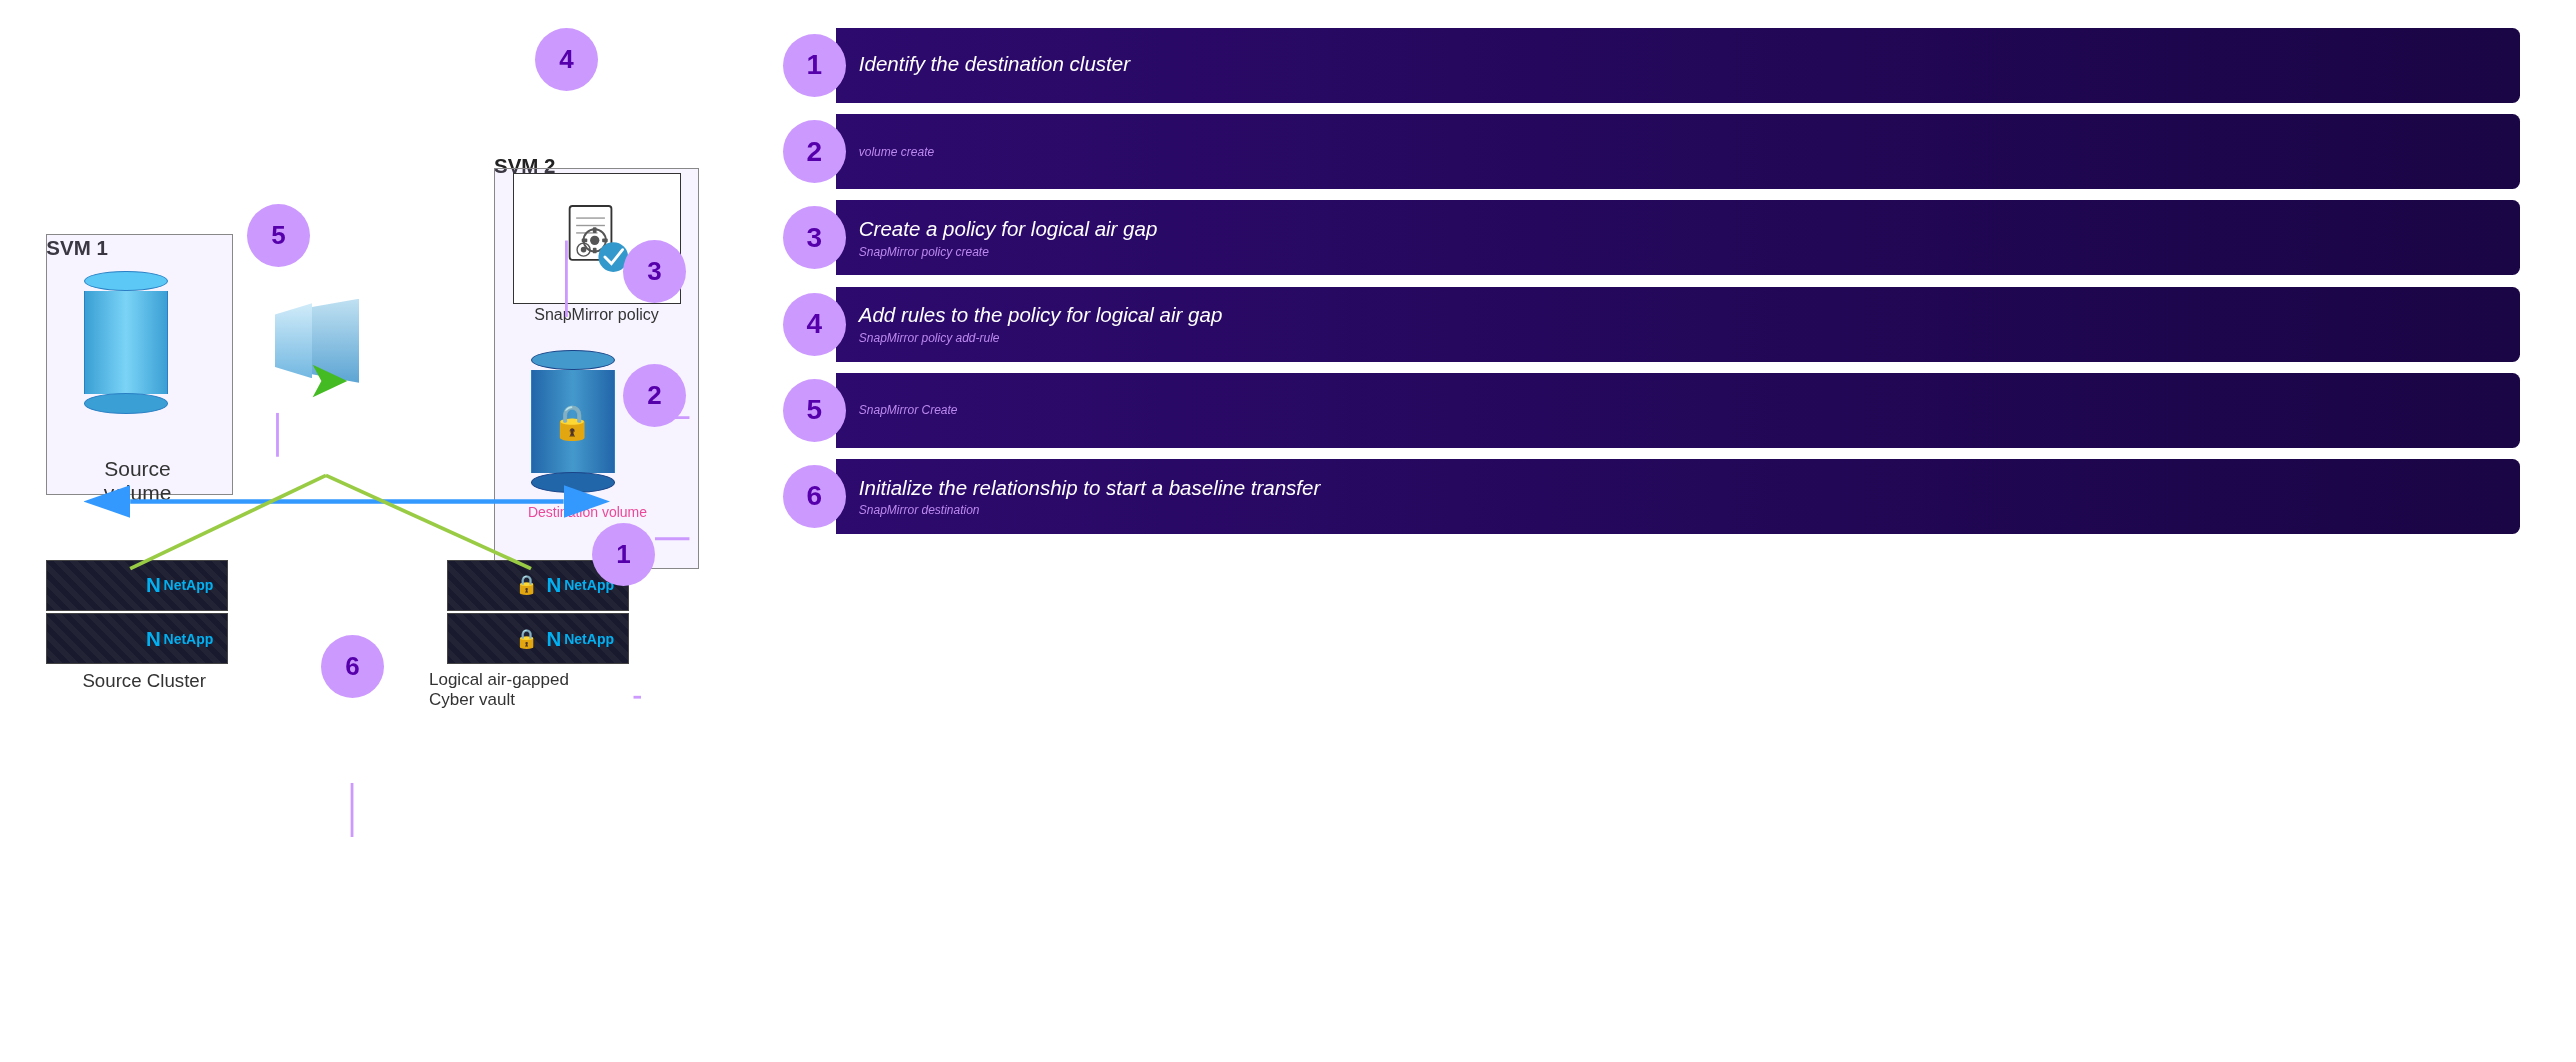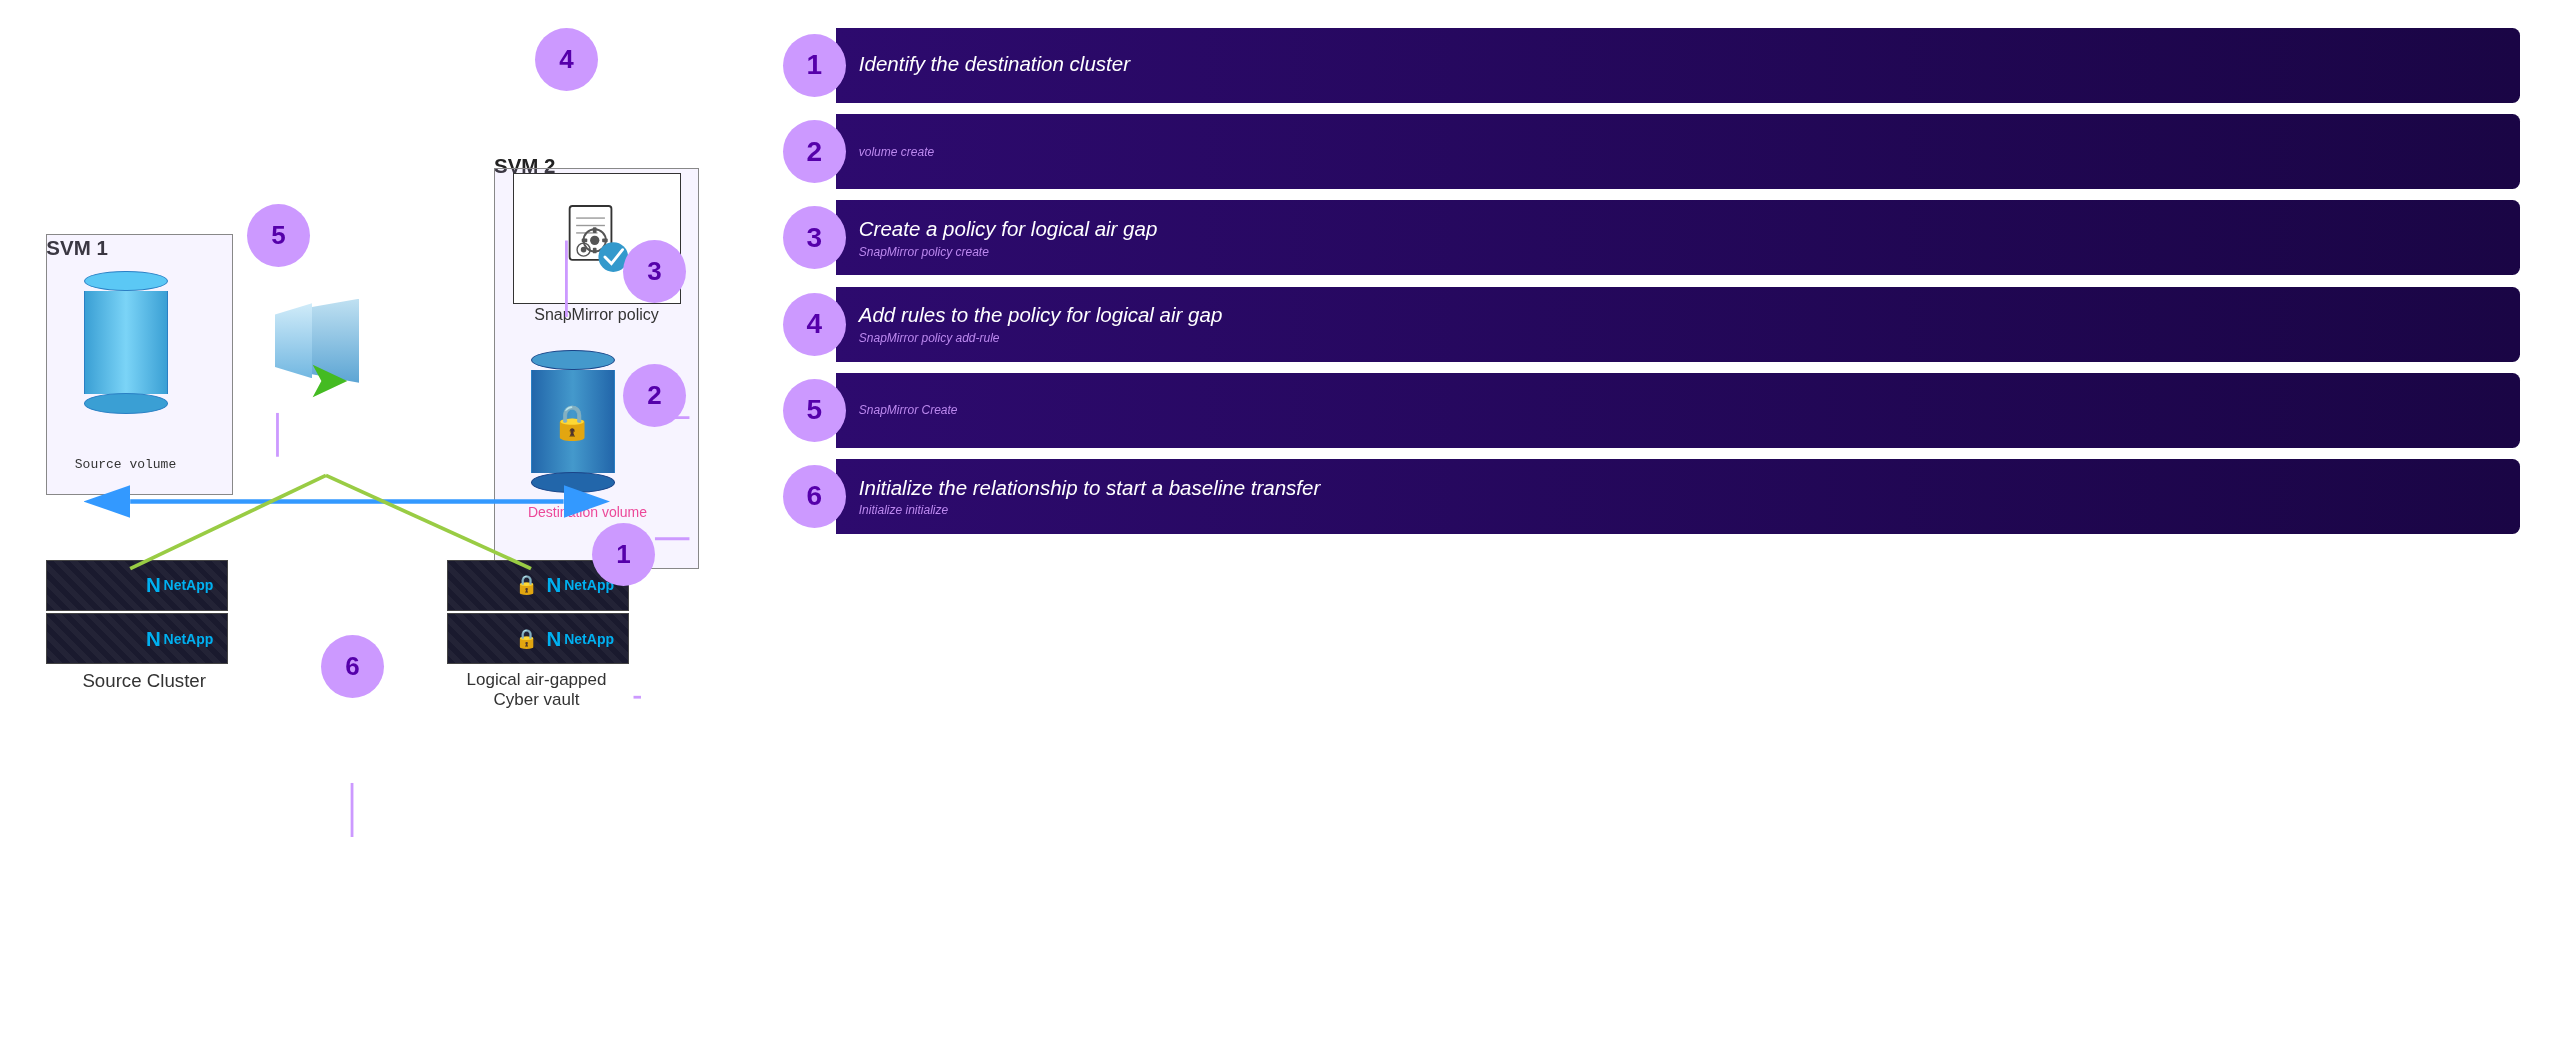--- a/index.html
+++ b/index.html
@@ -65,27 +65,26 @@
     }
 
     
     .source-volume {
       position: absolute;
       left: 47px;
       top: 252px;
     }
     .source-volume-label {
       position: absolute;
-      left: 28px;
+      left: 40px;
       top: 438px;
-      font-size: 13px;
+      font-size: 21px;
       color: #333;
       text-align: center;
       width: 121px;
-      font-family: Liberation Mono, monospace;
     }
 
     
     .dest-volume {
       position: absolute;
       left: 494px;
       top: 280px;
     }
     .dest-volume-label {
       position: absolute;
@@ -480,21 +479,21 @@
         <span style="color:white;font-size:18.7px;z-index:1;margin-right:7.5px;">🔒</span>
         <span class="netapp-logo-n">N</span>
         <span class="netapp-text">NetApp</span>
       </div>
       <div class="hardware-unit">
         <span style="color:white;font-size:18.7px;z-index:1;margin-right:7.5px;">🔒</span>
         <span class="netapp-logo-n">N</span>
         <span class="netapp-text">NetApp</span>
       </div>
     </div>
-    <div class="dest-cluster-label" style="position:absolute;left:392px;top:651px;font-size:17px;text-align:center;width:215px;color:#333;white-space:pre-line;">Logical air-gapped
+    <div class="dest-cluster-label" style="position:absolute;left:392px;top:651px;font-size:17px;text-align:left;width:215px;color:#333;white-space:pre-line;">Logical air-gapped
 Cyber vault</div>
 
     <div class="circle-badge" style="left:555px;top:504px;">1</div>
 
     <div class="circle-badge" style="left:586px;top:345px;">2</div>
 
     <div class="circle-badge" style="left:586px;top:221px;">3</div>
 
     <div class="circle-badge" style="left:498px;top:9.3px;">4</div>
 
@@ -540,19 +539,19 @@
       <div class="step-circle">5</div>
       <div class="step-content">
         <span class="step-subtitle">SnapMirror Create</span>
       </div>
     </div>
 
     <div class="step-row">
       <div class="step-circle">6</div>
       <div class="step-content">
         <span class="step-title">Initialize the relationship to start a baseline transfer</span>
-        <span class="step-subtitle">Initialize initialize</span>
+        <span class="step-subtitle">SnapMirror destination</span>
       </div>
     </div>
 
   </div>
 </div>
 
 
 </body></html>

